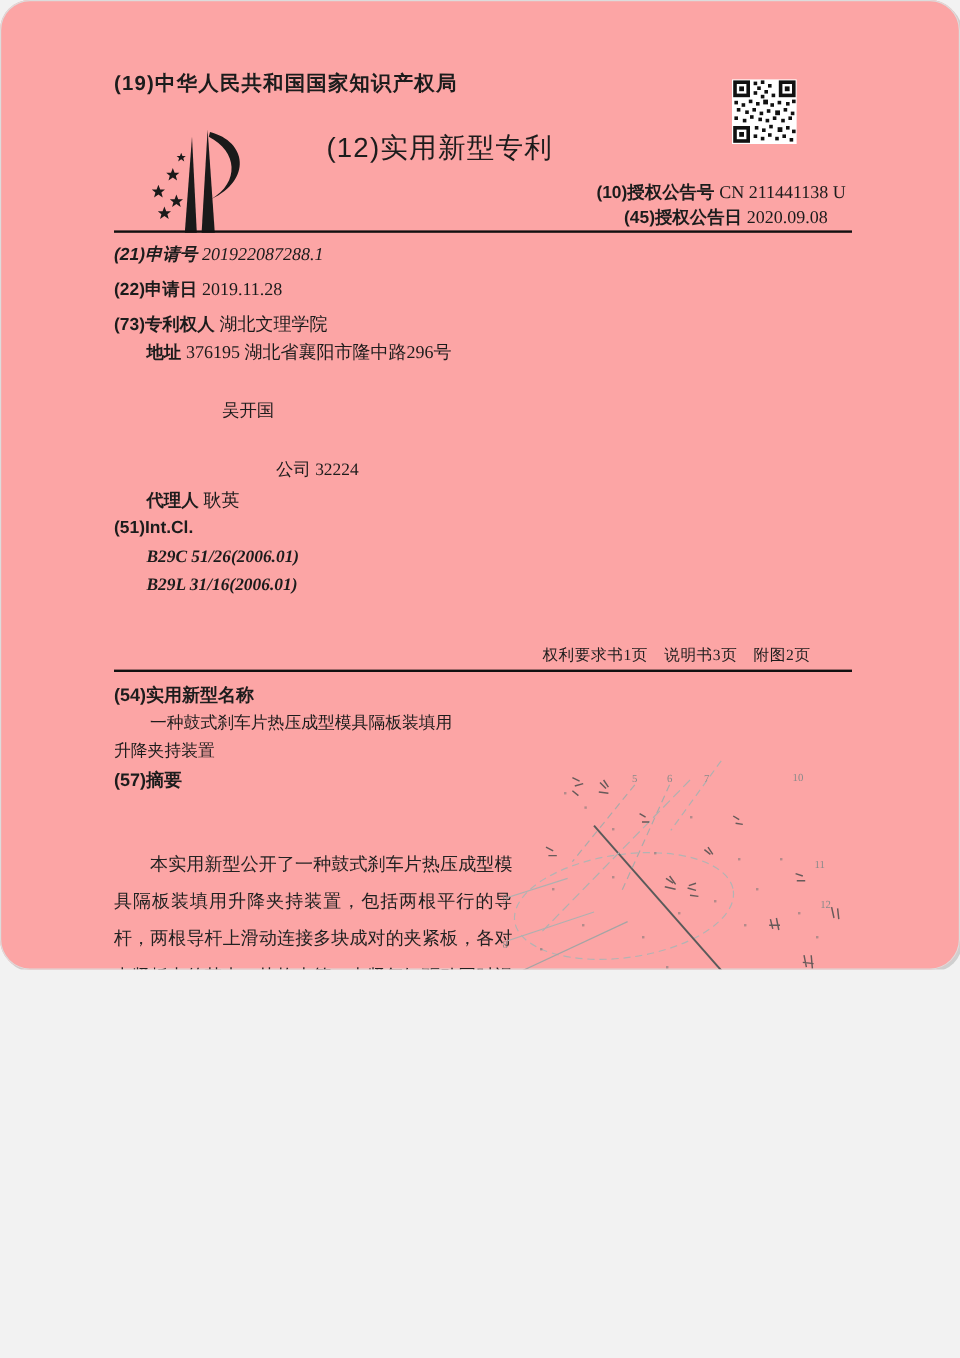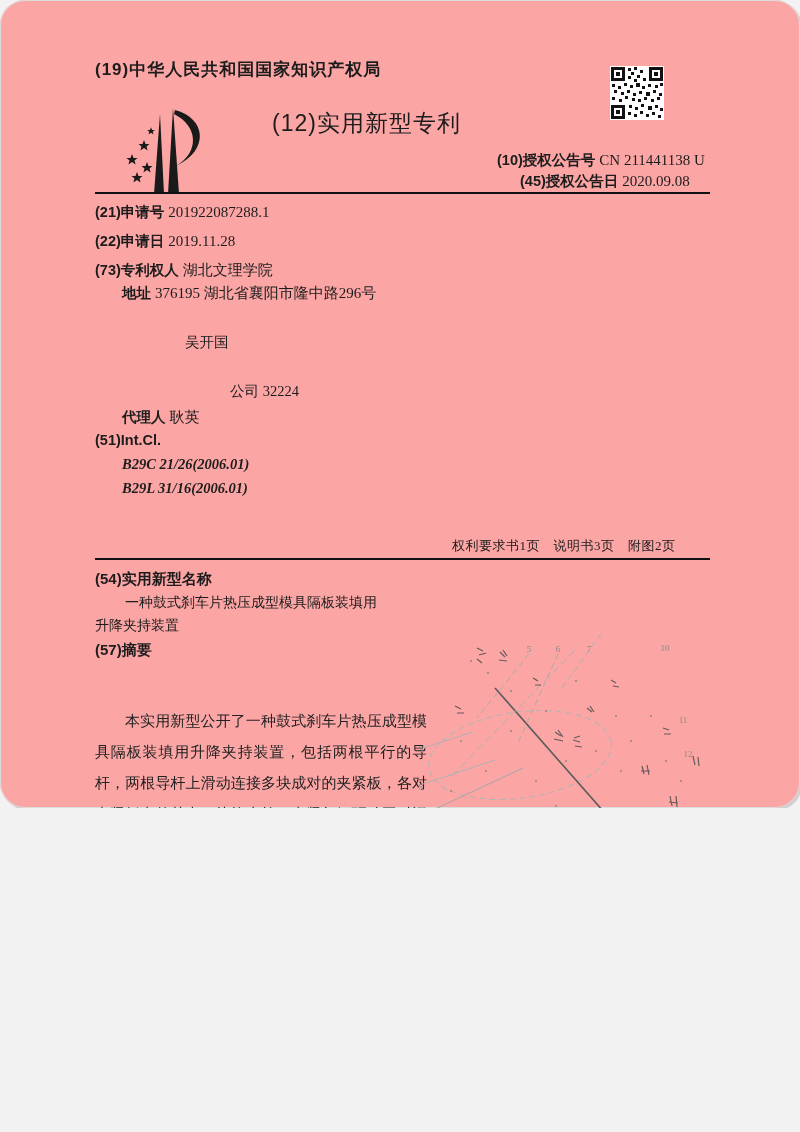--- a/index.html
+++ b/index.html
@@ -120,21 +120,21 @@
     <span class="lbl">(10)授权公告号</span>
     <span class="val">CN 211441138 U</span>
   </div>
   <div class="abs publine" style="top:172px;margin-left:23px;">
     <span class="lbl">(45)授权公告日</span>
     <span class="val">2020.09.08</span>
   </div>
 
   <div class="rule" style="top:192px;"></div>
 
-  <div class="abs bib" style="left:95px;top:203px;">
+  <div class="abs bib" style="left:95px;top:203px;font-style:italic;">
     <span class="lbl">(21)申请号</span>
     <span class="val">201922087288.1</span>
   </div>
   <div class="abs bib" style="left:95px;top:232px;">
     <span class="lbl">(22)申请日</span>
     <span class="val">2019.11.28</span>
   </div>
   <div class="abs bib" style="left:95px;top:261px;">
     <span class="lbl">(73)专利权人</span>
     <span class="val">湖北文理学院</span>
@@ -143,21 +143,21 @@
     <span class="lbl">地址</span>
     <span class="val">376195 湖北省襄阳市隆中路296号</span>
   </div>
   <div class="abs bib val" style="left:185px;top:333px;">吴开国</div>
   <div class="abs bib val" style="left:230px;top:382px;">公司 32224</div>
   <div class="abs bib" style="left:122px;top:408px;">
     <span class="lbl">代理人</span>
     <span class="val">耿英</span>
   </div>
   <div class="abs bib lbl" style="left:95px;top:432px;">(51)Int.Cl.</div>
-  <div class="abs intcl-entry" style="left:122px;top:456px;">B29C 21/26(2006.01)</div>
+  <div class="abs intcl-entry" style="left:122px;top:456px;">B29C 51/26(2006.01)</div>
   <div class="abs intcl-entry" style="left:122px;top:480px;">B29L 31/16(2006.01)</div>
 
   <div class="abs pagesinfo">权利要求书1页　说明书3页　附图2页</div>
 
   <div class="rule" style="top:558px;"></div>
 
   <div class="abs sec-label" style="left:95px;top:570px;">(54)实用新型名称</div>
   <div class="abs sec-title" style="left:125px;top:594px;">一种鼓式刹车片热压成型模具隔板装填用</div>
   <div class="abs sec-title" style="left:95px;top:617px;">升降夹持装置</div>
   <div class="abs sec-label" style="left:95px;top:641px;">(57)摘要</div>

